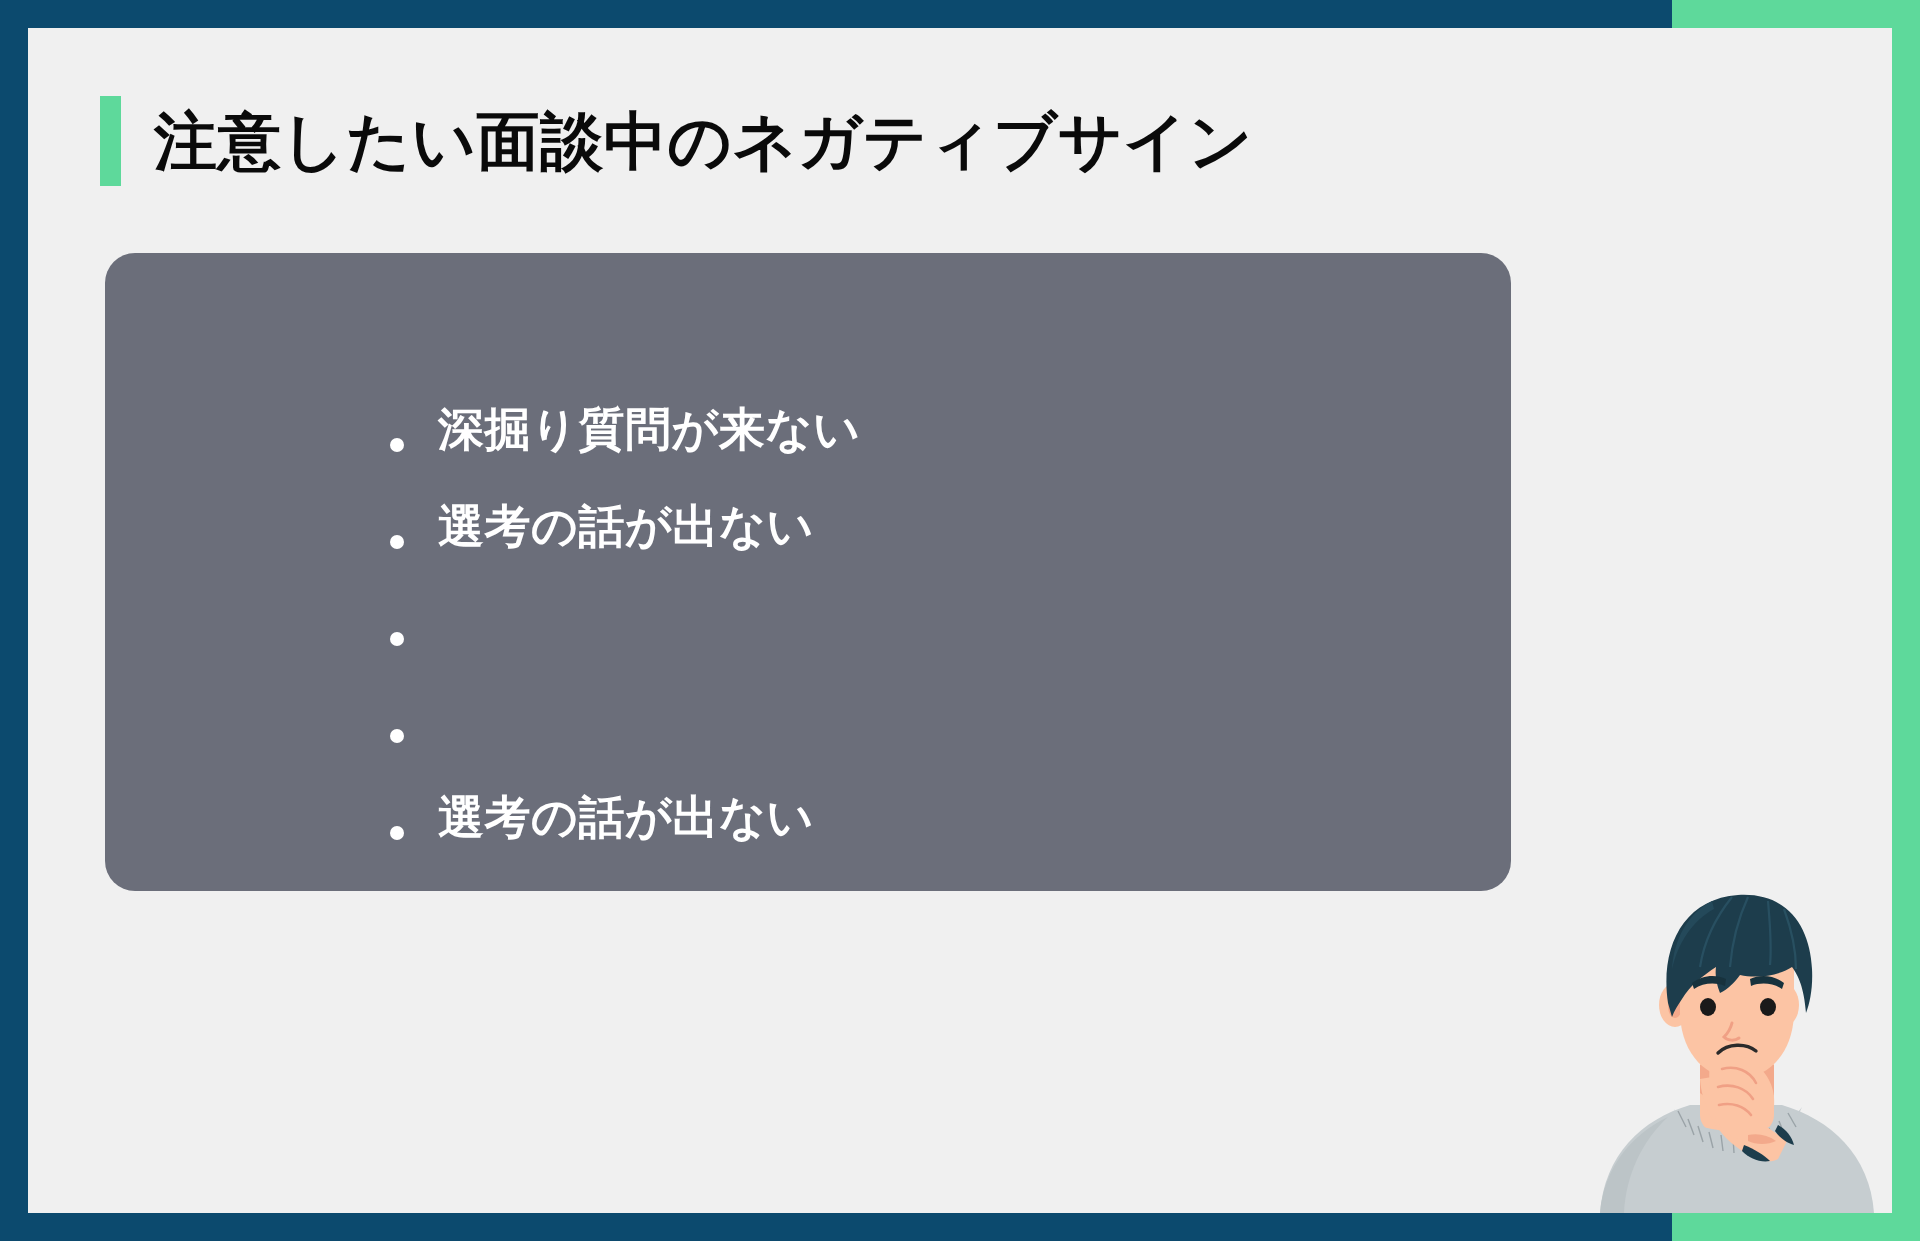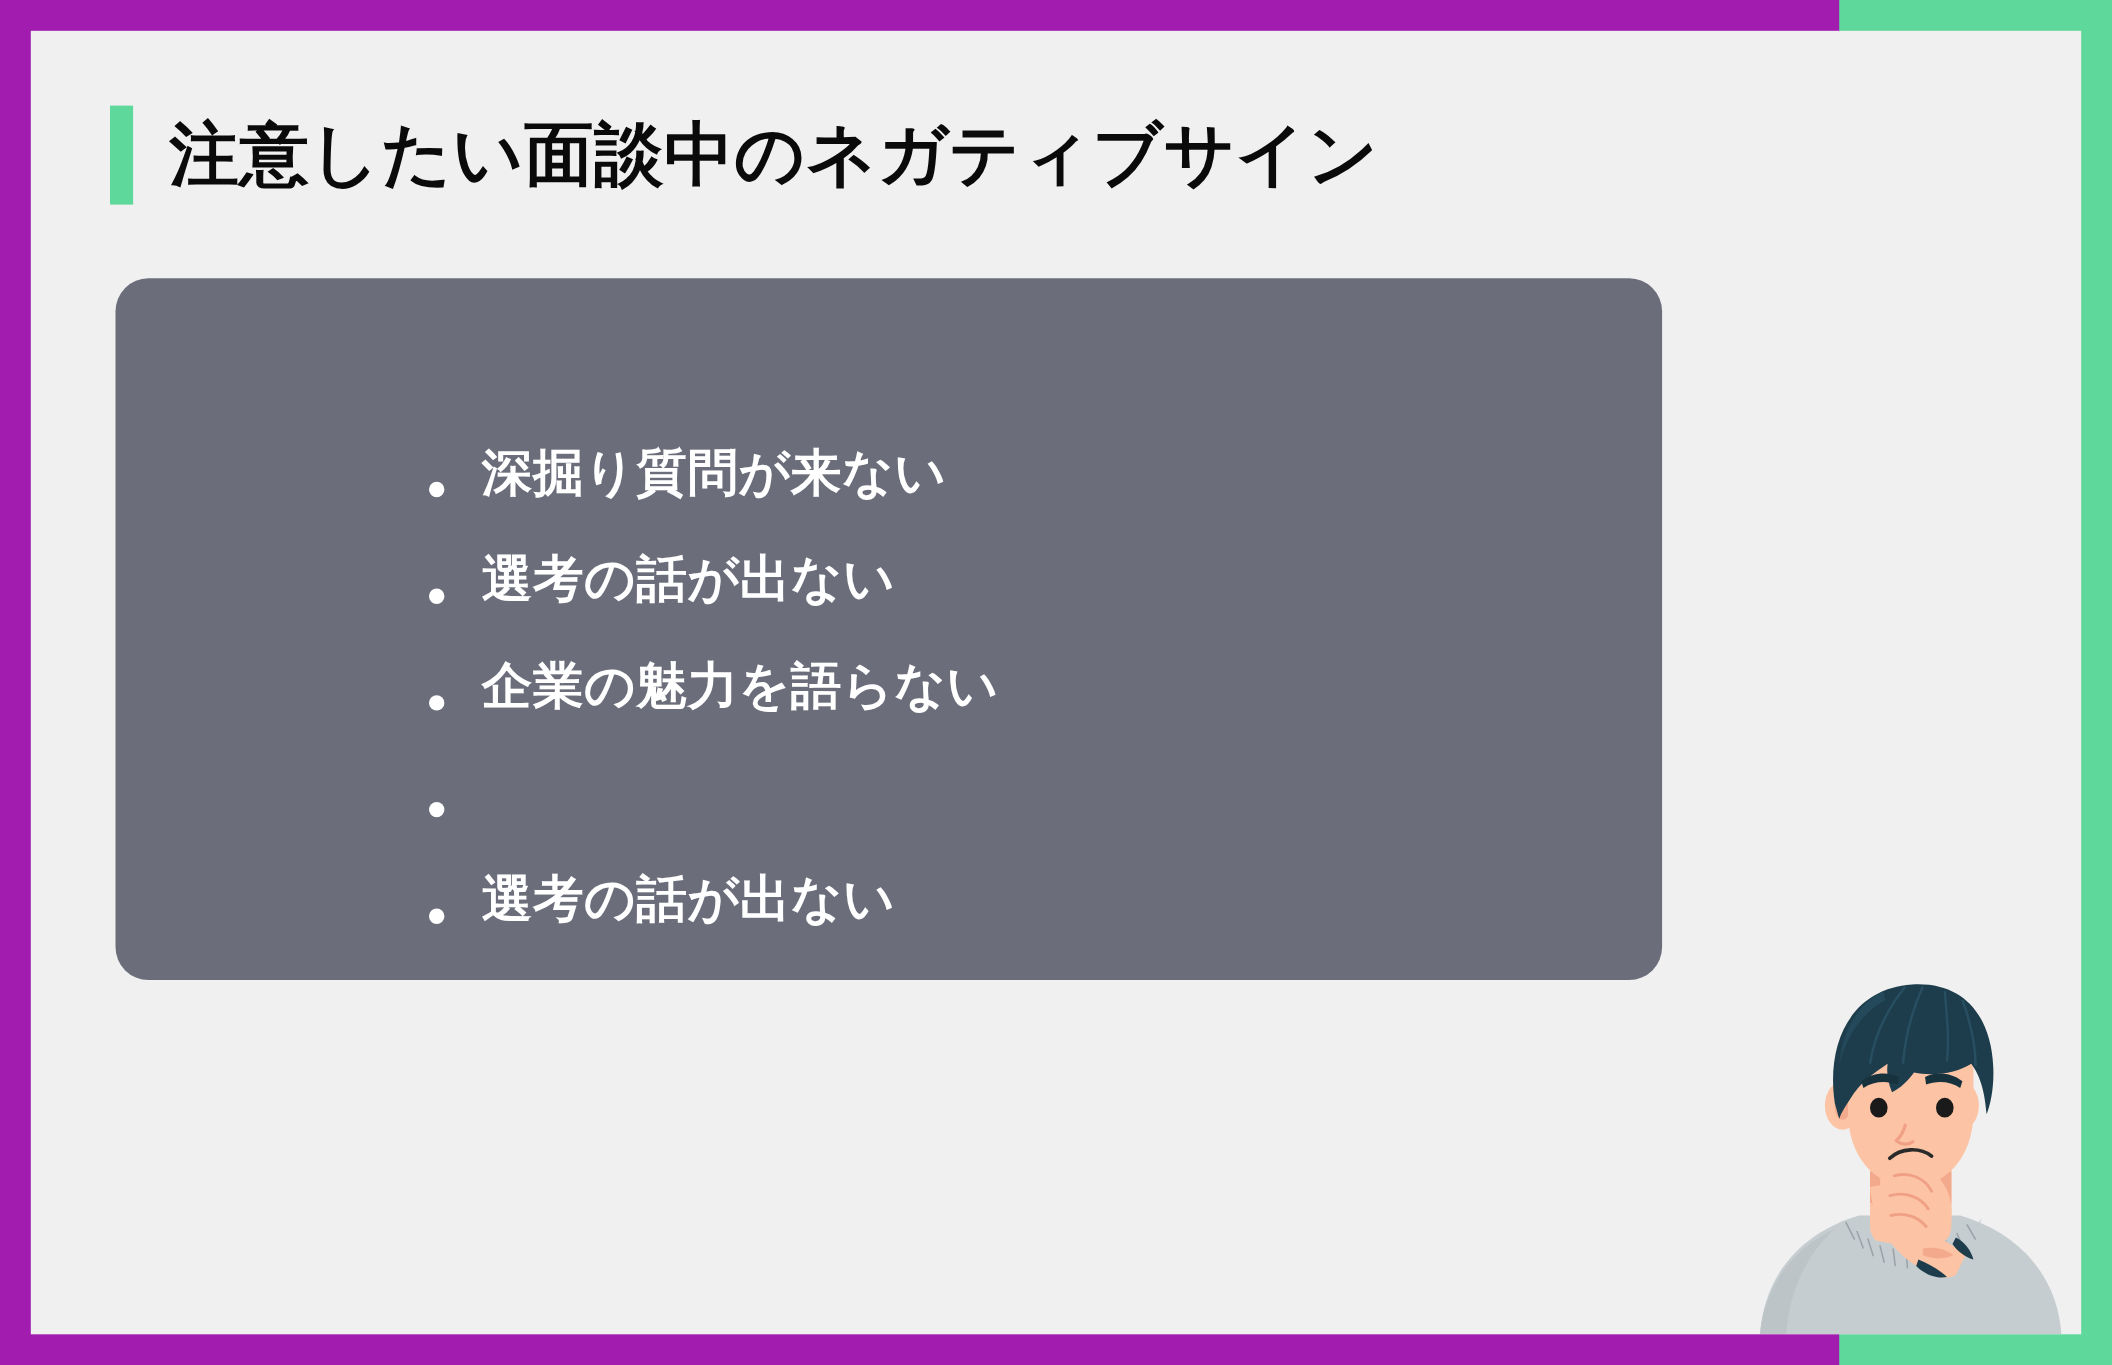--- a/index.html
+++ b/index.html
@@ -6,21 +6,21 @@
   html, body {
     width: 1920px; height: 1241px;
     font-family: "Liberation Sans", "DejaVu Sans", sans-serif;
     overflow: hidden;
   }
   body { background: #5ed99b; }
 
   .slide {
     position: relative;
     width: 1672px; height: 1241px;
-    background: #a21caf;
+    background: #0c4a6e;
   }
 
   
   .inner {
     position: absolute;
     left: 28px; top: 28px;
     width: 1864px; height: 1185px;
     background: #f0f0f0;
     overflow: hidden;
   }
@@ -106,21 +106,20 @@
         <li class="bullet-item">
           <span class="bullet-dot"></span>
           <span class="bullet-label">深掘り質問が来ない</span>
         </li>
         <li class="bullet-item">
           <span class="bullet-dot"></span>
           <span class="bullet-label">選考の話が出ない</span>
         </li>
         <li class="bullet-item">
           <span class="bullet-dot"></span>
-          <span class="bullet-label">企業の魅力を語らない</span>
         </li>
         <li class="bullet-item">
           <span class="bullet-dot"></span>
         </li>
         <li class="bullet-item">
           <span class="bullet-dot"></span>
           <span class="bullet-label">選考の話が出ない</span>
         </li>
       </ul>
     </div>

